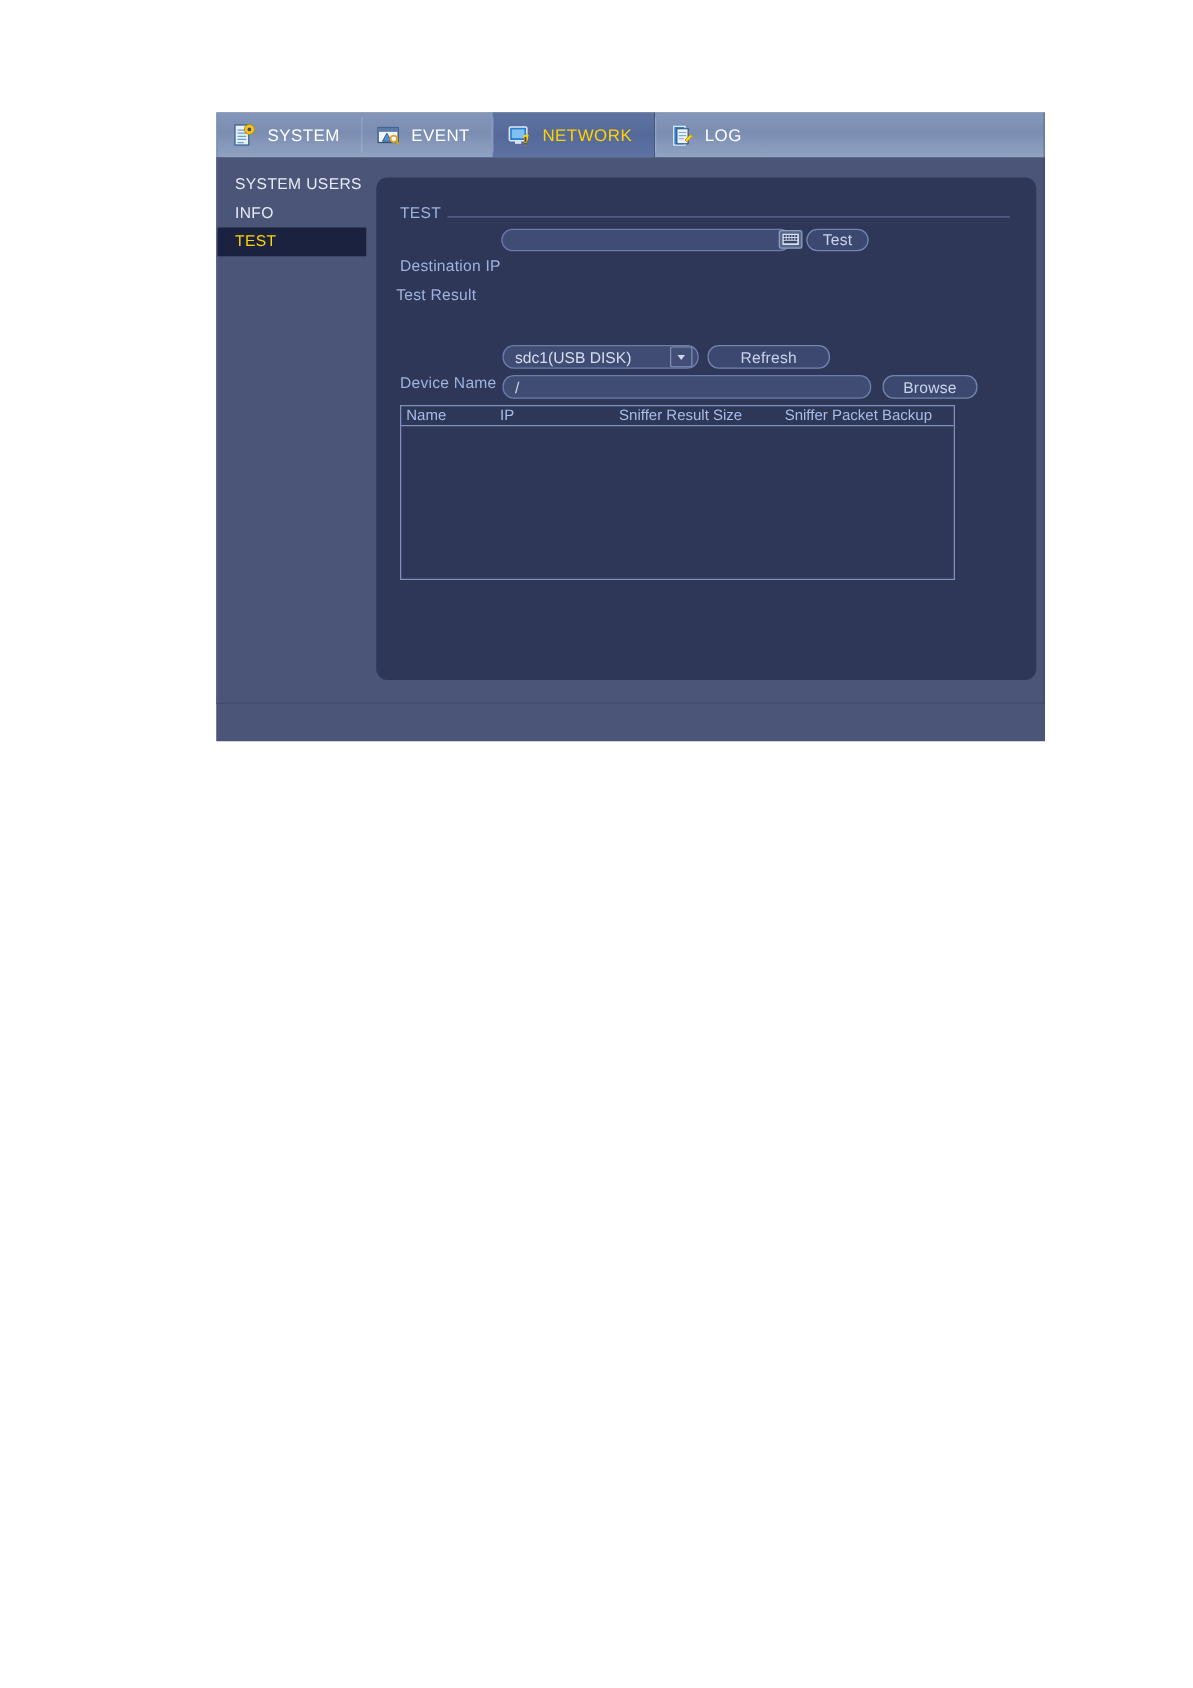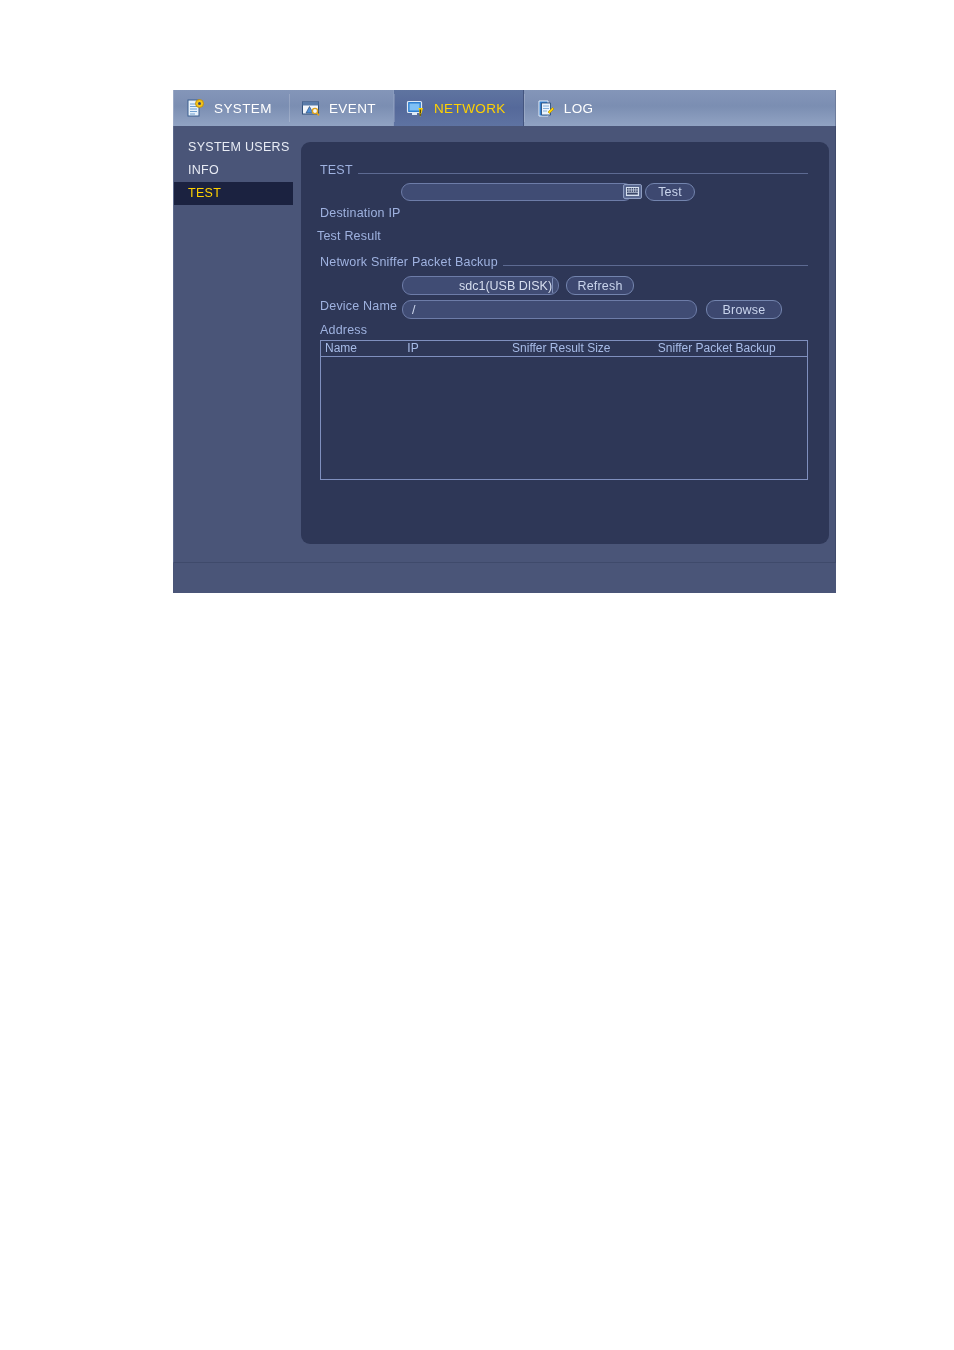--- a/index.html
+++ b/index.html
@@ -206,21 +206,20 @@
   .combo {
     position: absolute;
     background: #404c74;
     border: 1px solid #6d7ca8;
     border-radius: 9px;
     box-sizing: border-box;
     display: flex;
     align-items: center;
     cursor: pointer;
     overflow: hidden;
-    padding-left: 47px;
   }
   .combo .combo-val {
     flex: 1 1 auto;
     font-size: 12.5px;
     color: #d6deef;
     padding-left: 9px;
     white-space: nowrap;
   }
   .combo .combo-arrow {
     width: 16px; height: 15px;
@@ -415,43 +414,39 @@
             <rect x="2" y="6.6" width="10.8" height="2"></rect>
           </g>
         </svg>
       </div>
 
       <div class="btn" style="left:344px; top:41px; width:50px; height:18px;">Test</div>
 
       <div class="fld-label" style="left:16px; top:67px;text-align:center;">Test Result</div>
       <div class="fld-label" style="left:110px; top:67px; color:#e4eaf6;"></div>
 
-      <div class="section" style="left:19px; top:113px; width:488px;">
-        <span class="sec-label">Network Sniffer Packet Backup</span>
-        <span class="rule"></span>
-      </div>
 
       <div class="fld-label" style="left:19px; top:137px;">Device Name</div>
 
       <div class="combo" style="left:101px; top:134px; width:157px; height:19px;">
         <span class="combo-val">sdc1(USB DISK)</span>
         <span class="combo-arrow"></span>
       </div>
 
-      <div class="btn" style="left:265px; top:134px; width:68px; height:19px;">Refresh</div>
+      <div class="btn" style="left:265px; top:134px; width:98px; height:19px;">Refresh</div>
 
       <div class="fld-label" style="left:19px; top:161px;">Address</div>
 
       <div class="txtbox" style="left:101px; top:158px; width:295px; height:19px;">
         <span>/</span>
       </div>
 
       <div class="btn" style="left:405px; top:158px; width:76px; height:19px;">Browse</div>
 
-      <div class="tbl" style="left:19px; top:198px; width:488px; height:140px;">
+      <div class="tbl" style="left:19px; top:182px; width:444px; height:140px;">
         <div class="tbl-head">
           <div class="th col-name">Name</div>
           <div class="th col-ip">IP</div>
           <div class="th col-size">Sniffer Result Size</div>
           <div class="th col-bak">Sniffer Packet Backup</div>
         </div>
       </div>
 
     </div>
   </div>

